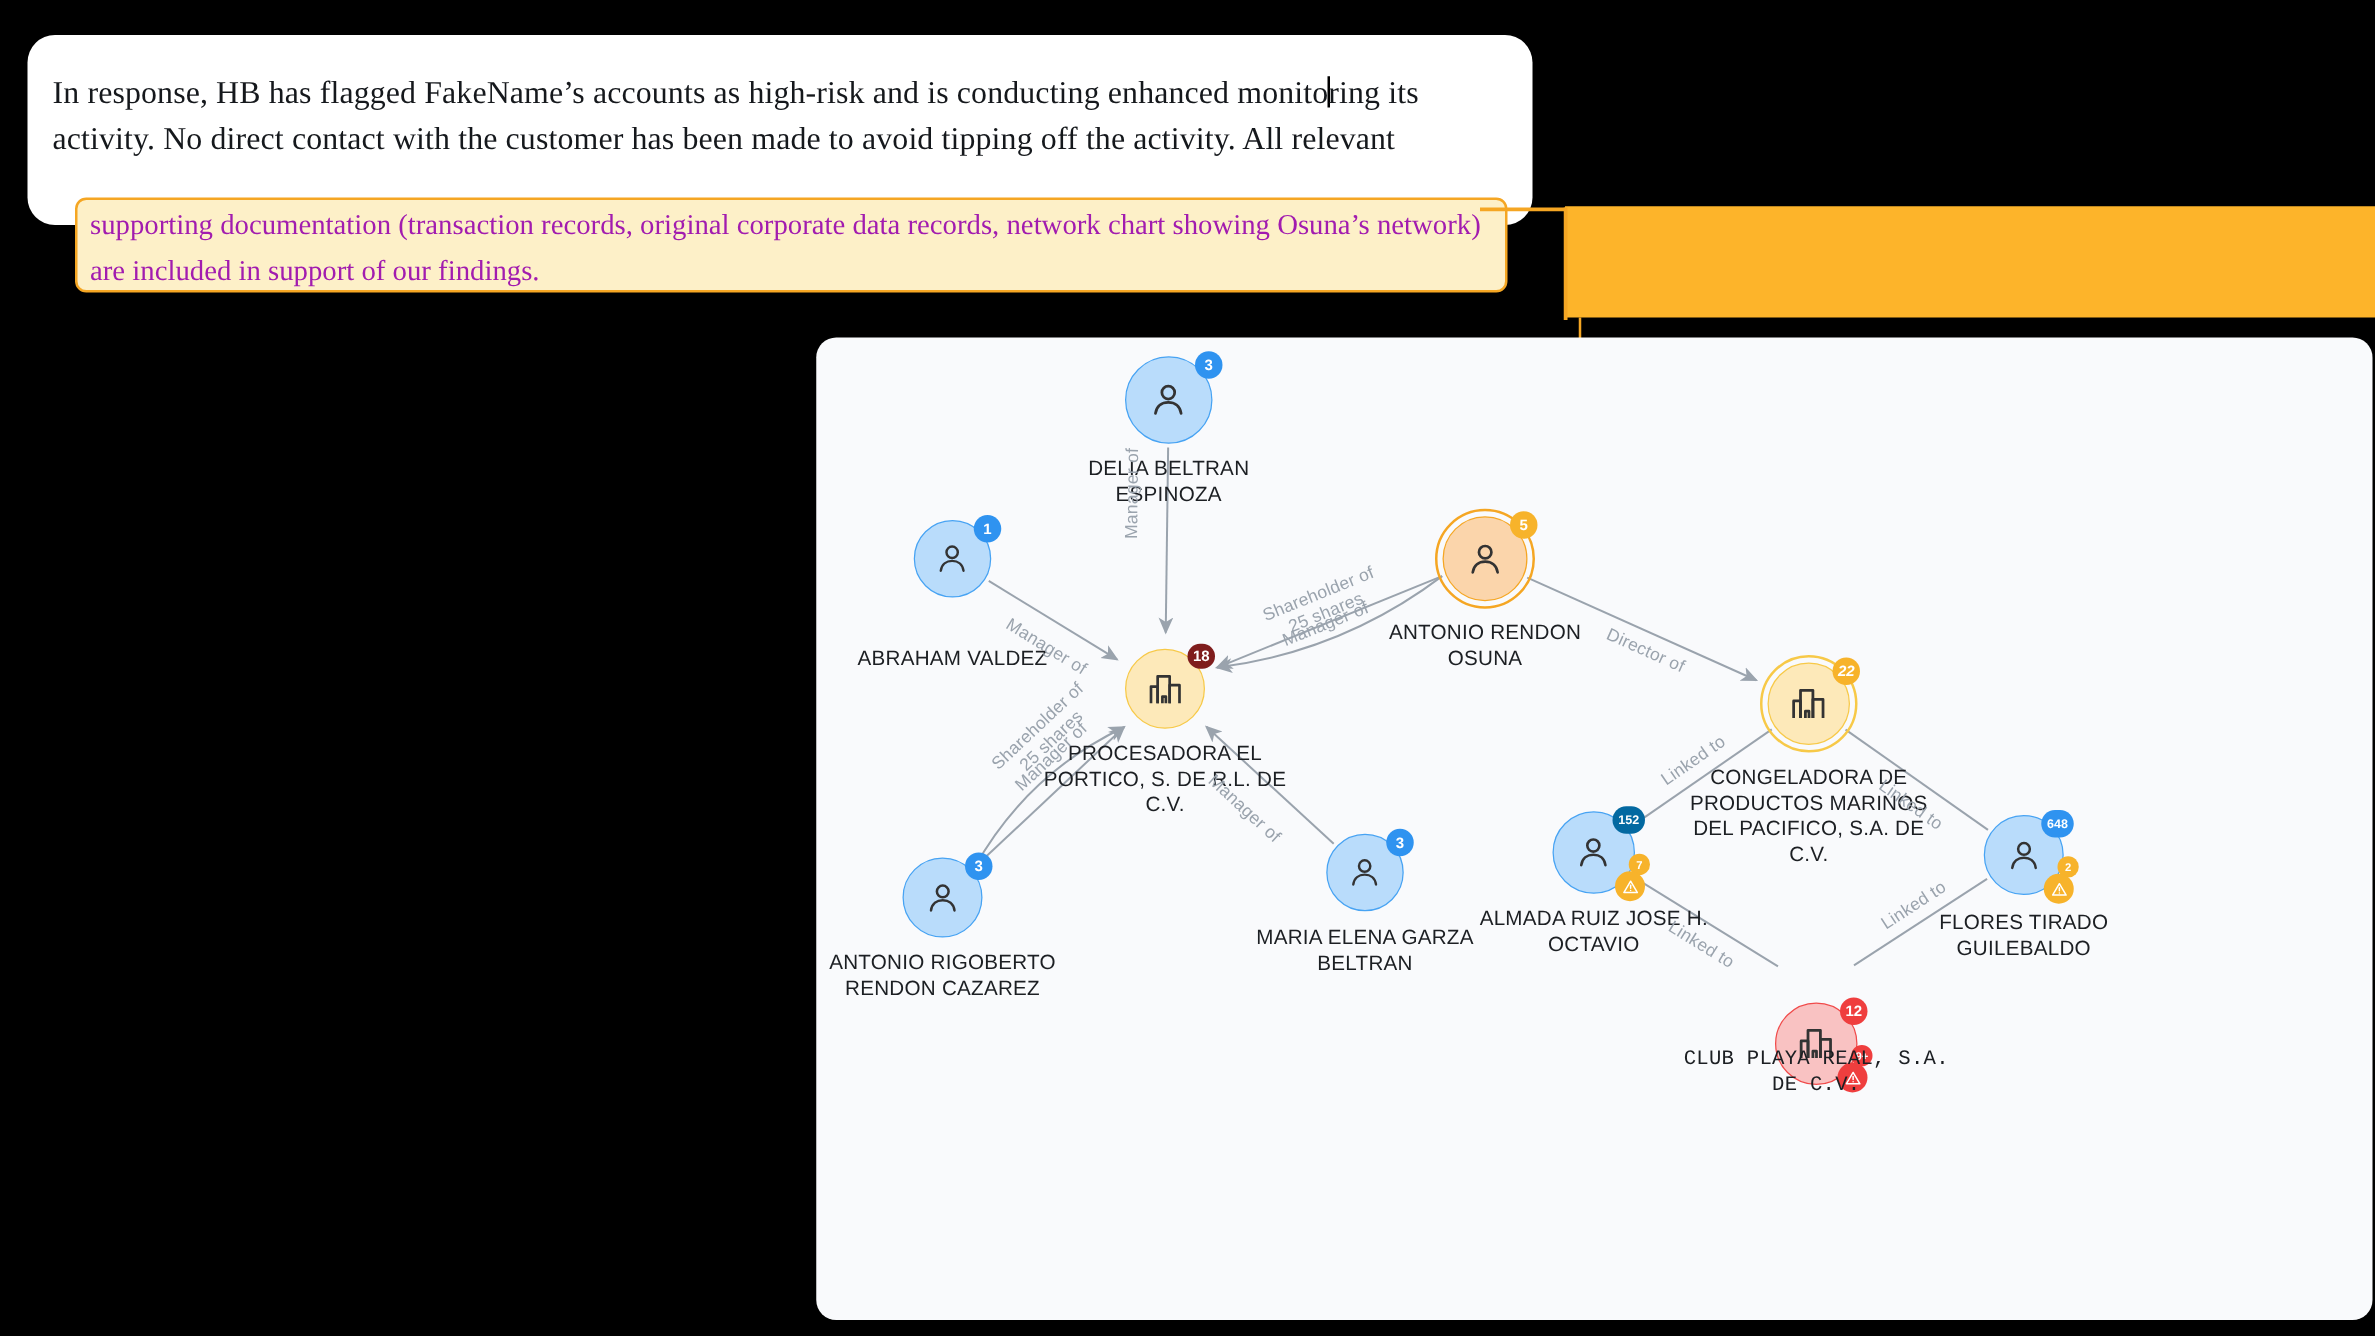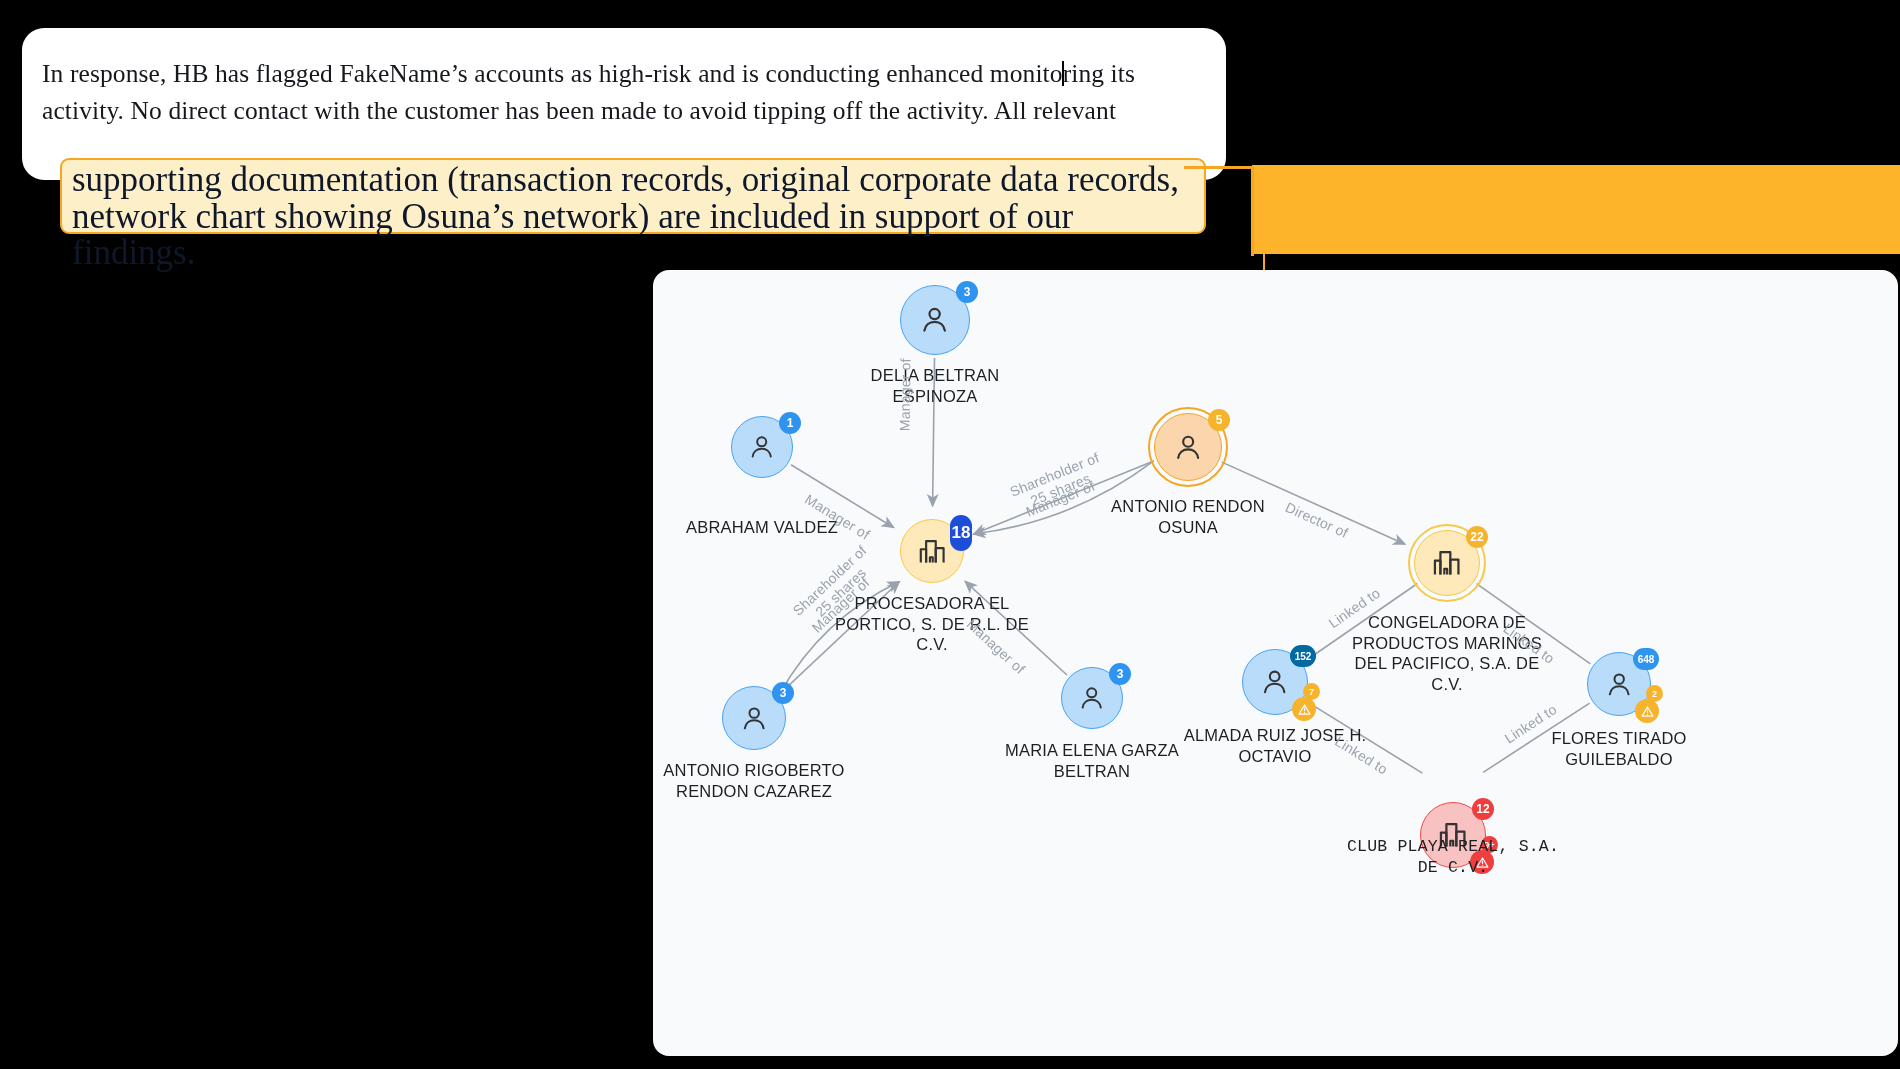--- a/index.html
+++ b/index.html
@@ -23,21 +23,21 @@
     vertical-align:-4px;margin:0 -1px;
   }
   #highlight-box{
     position:absolute;left:38px;top:130px;width:1146px;height:76px;
     background:#fdf0c8;border:2px solid #f5a623;border-radius:9px;
     box-sizing:border-box;
   }
   #highlight-text{
     position:absolute;left:10px;top:2px;width:1120px;
     font-family:"Liberation Serif",serif;
-    font-size:35px;line-height:36.5px;color:#0f172a;
+    font-size:23px;line-height:36.5px;color:#a21caf;
   }
 
   
   #callout-band{
     position:absolute;left:1252px;top:165px;width:648px;height:89px;
     background:#fdb42a;
   }
   #callout-hline{
     position:absolute;left:1184px;top:166px;width:70px;height:3px;
     background:#f5a623;
@@ -150,21 +150,21 @@
       <div class="node-label" style="left: -51px; top: 219px; width: 320px; margin-top: 28px;">ABRAHAM VALDEZ</div>
       <div class="node" style="left: 247px; top: 249px; width: 64px; height: 64px;">
         <div class="node-circle" style="left: 0px; top: 0px; width: 100%; height: 100%; background: rgb(253, 233, 185); border: 1.6px solid rgb(247, 201, 72);">
           <svg width="30.4" height="30.4" viewBox="0 0 24 24" fill="none" stroke="#333" stroke-width="1.7" stroke-linejoin="round">
             <path d="M3 21V10.5h4.2V21"></path>
             <path d="M7.2 21V4h7.6v17"></path>
             <path d="M14.8 21V9.6H21V21"></path>
             <path d="M10.2 21v-4.2h2.2V21"></path>
           </svg>
         </div>
-        <div class="badge" style="width: 22px; height: 36px; border-radius: 11px; font-size: 17px; background: #1d4ed8; right: -8px; top: -4px;">18</div>
+        <div class="badge" style="width: 22px; height: 20px; border-radius: 11px; font-size: 12px; background: #7f1d1d; right: -8px; top: -4px;">18</div>
       </div>
       <div class="node-label" style="left: 119px; top: 323px; width: 320px;">PROCESADORA EL
 PORTICO, S. DE R.L. DE
 C.V.</div>
       <div class="node" style="left: 501px; top: 143px; width: 68px; height: 68px;">
         <div class="ring" style="left: -6px; top: -6px; width: 80px; height: 80px; border: 2px solid rgb(245, 166, 35);"></div>
         <div class="node-circle" style="left: 0px; top: 0px; width: 100%; height: 100%; background: rgb(251, 213, 171); border: 1.6px solid rgb(245, 166, 35);">
           <svg width="32.3" height="32.3" viewBox="0 0 24 24" fill="none" stroke="#333" stroke-width="1.6" stroke-linecap="round">
             <circle cx="12" cy="8" r="3.7"></circle>
             <path d="M4.6 20c.6-4.2 3.7-6.4 7.4-6.4S18.8 15.8 19.4 20"></path>
@@ -177,21 +177,21 @@
       <div class="node" style="left: 761px; top: 260px; width: 66px; height: 66px;">
         <div class="ring" style="left: -6px; top: -6px; width: 78px; height: 78px; border: 2px solid rgb(247, 201, 72);"></div>
         <div class="node-circle" style="left: 0px; top: 0px; width: 100%; height: 100%; background: rgb(253, 233, 185); border: 1.6px solid rgb(247, 201, 72);">
           <svg width="31.349999999999998" height="31.349999999999998" viewBox="0 0 24 24" fill="none" stroke="#333" stroke-width="1.7" stroke-linejoin="round">
             <path d="M3 21V10.5h4.2V21"></path>
             <path d="M7.2 21V4h7.6v17"></path>
             <path d="M14.8 21V9.6H21V21"></path>
             <path d="M10.2 21v-4.2h2.2V21"></path>
           </svg>
         </div>
-        <div class="badge" style="width: 22px; height: 22px; border-radius: 11px; font-size: 12px; background: rgb(247, 179, 43); right: -8px; top: -4px;">22</div>
+        <div class="badge" style="width: 22px; height: 22px; border-radius: 11px; font-size: 12px; background: rgb(247, 179, 43); right: -8px; top: -4px; font-style: italic;">22</div>
       </div>
       <div class="node-label" style="left: 634px; top: 342px; width: 320px;">CONGELADORA DE
 PRODUCTOS MARINOS
 DEL PACIFICO, S.A. DE
 C.V.</div>
       <div class="node" style="left: 69px; top: 416px; width: 64px; height: 64px;">
         <div class="node-circle" style="left: 0px; top: 0px; width: 100%; height: 100%; background: rgb(185, 220, 251); border: 1.6px solid rgb(71, 163, 243);">
           <svg width="30.4" height="30.4" viewBox="0 0 24 24" fill="none" stroke="#333" stroke-width="1.6" stroke-linecap="round">
             <circle cx="12" cy="8" r="3.7"></circle>
             <path d="M4.6 20c.6-4.2 3.7-6.4 7.4-6.4S18.8 15.8 19.4 20"></path>

